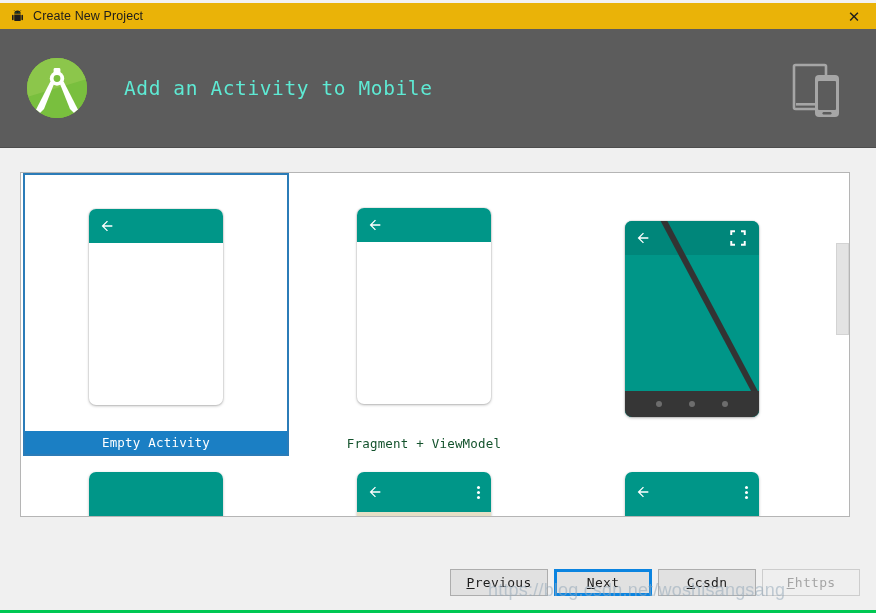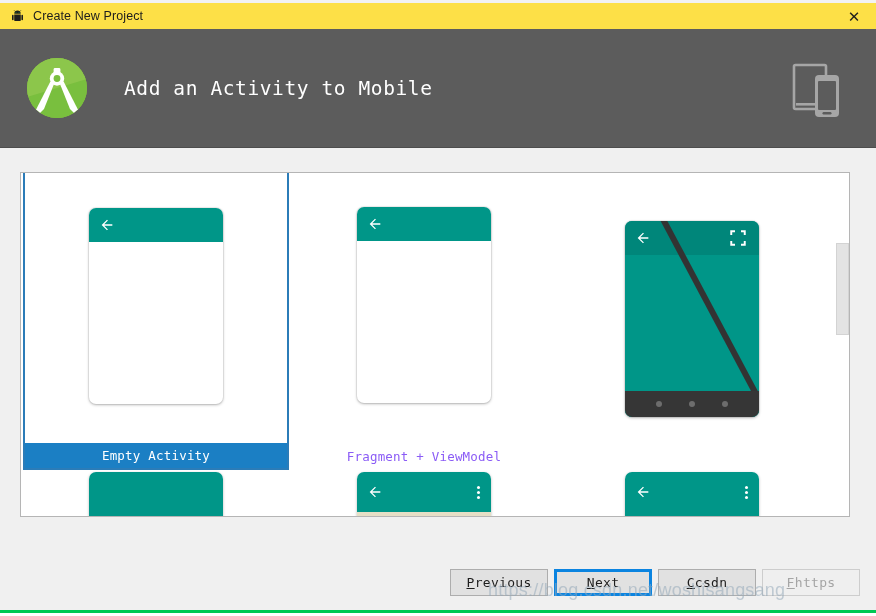--- a/index.html
+++ b/index.html
@@ -30,21 +30,21 @@
     width: 876px;
     height: 610px;
     background: #f0f0f0;
     display: flex;
     flex-direction: column;
   }
 
   
   .titlebar {
     height: 26px;
-    background: #fde047;
+    background: #eab308;
     display: flex;
     align-items: center;
     flex: none;
     position: relative;
   }
   .titlebar-icon {
     margin-left: 8px;
     width: 18px; height: 14px;
     display: flex; align-items: center; justify-content: center;
   }
@@ -75,21 +75,21 @@
     position: relative;
     border-bottom: 1px solid #4d4d4d;
   }
   .header-logo {
     margin-left: 20px;
     width: 74px; height: 74px;
     flex: none;
   }
   .header-title {
     margin-left: 30px;
-    color: #ffffff;
+    color: #5eead4;
     font-family: "DejaVu Sans Mono", "Liberation Mono", monospace;
     font-size: 19.5px;
     letter-spacing: .6px;
     white-space: nowrap;
   }
   .header-device-icon {
     position: absolute;
     right: 28px;
     top: 50%;
     transform: translateY(-50%);
@@ -116,21 +116,20 @@
 
   .template-grid {
     position: absolute;
     left: 0; top: 0;
     width: 828px;
   }
 
   .row {
     display: flex;
     height: 283px;
-    align-items: center;
   }
   .row.row2 { height: 283px; }
 
   .card {
     width: 266px;
     margin-left: 0;
     position: relative;
     display: flex;
     flex-direction: column;
     align-items: center;
@@ -259,21 +258,21 @@
   }
 
   .card-label {
     width: 100%;
     height: 27px;
     display: flex;
     align-items: center;
     justify-content: center;
     font-family: "DejaVu Sans Mono", "Liberation Mono", monospace;
     font-size: 12.5px;
-    color: #8b5cf6;
+    color: #14532d;
     letter-spacing: .2px;
     white-space: nowrap;
     box-sizing: border-box;
   }
   .card.selected .card-label {
     background: #1b7fc4;
     color: #ffffff;
     border-left: 2px solid #2b7cb8;
     border-right: 2px solid #2b7cb8;
     border-bottom: 2px solid #2b7cb8;

